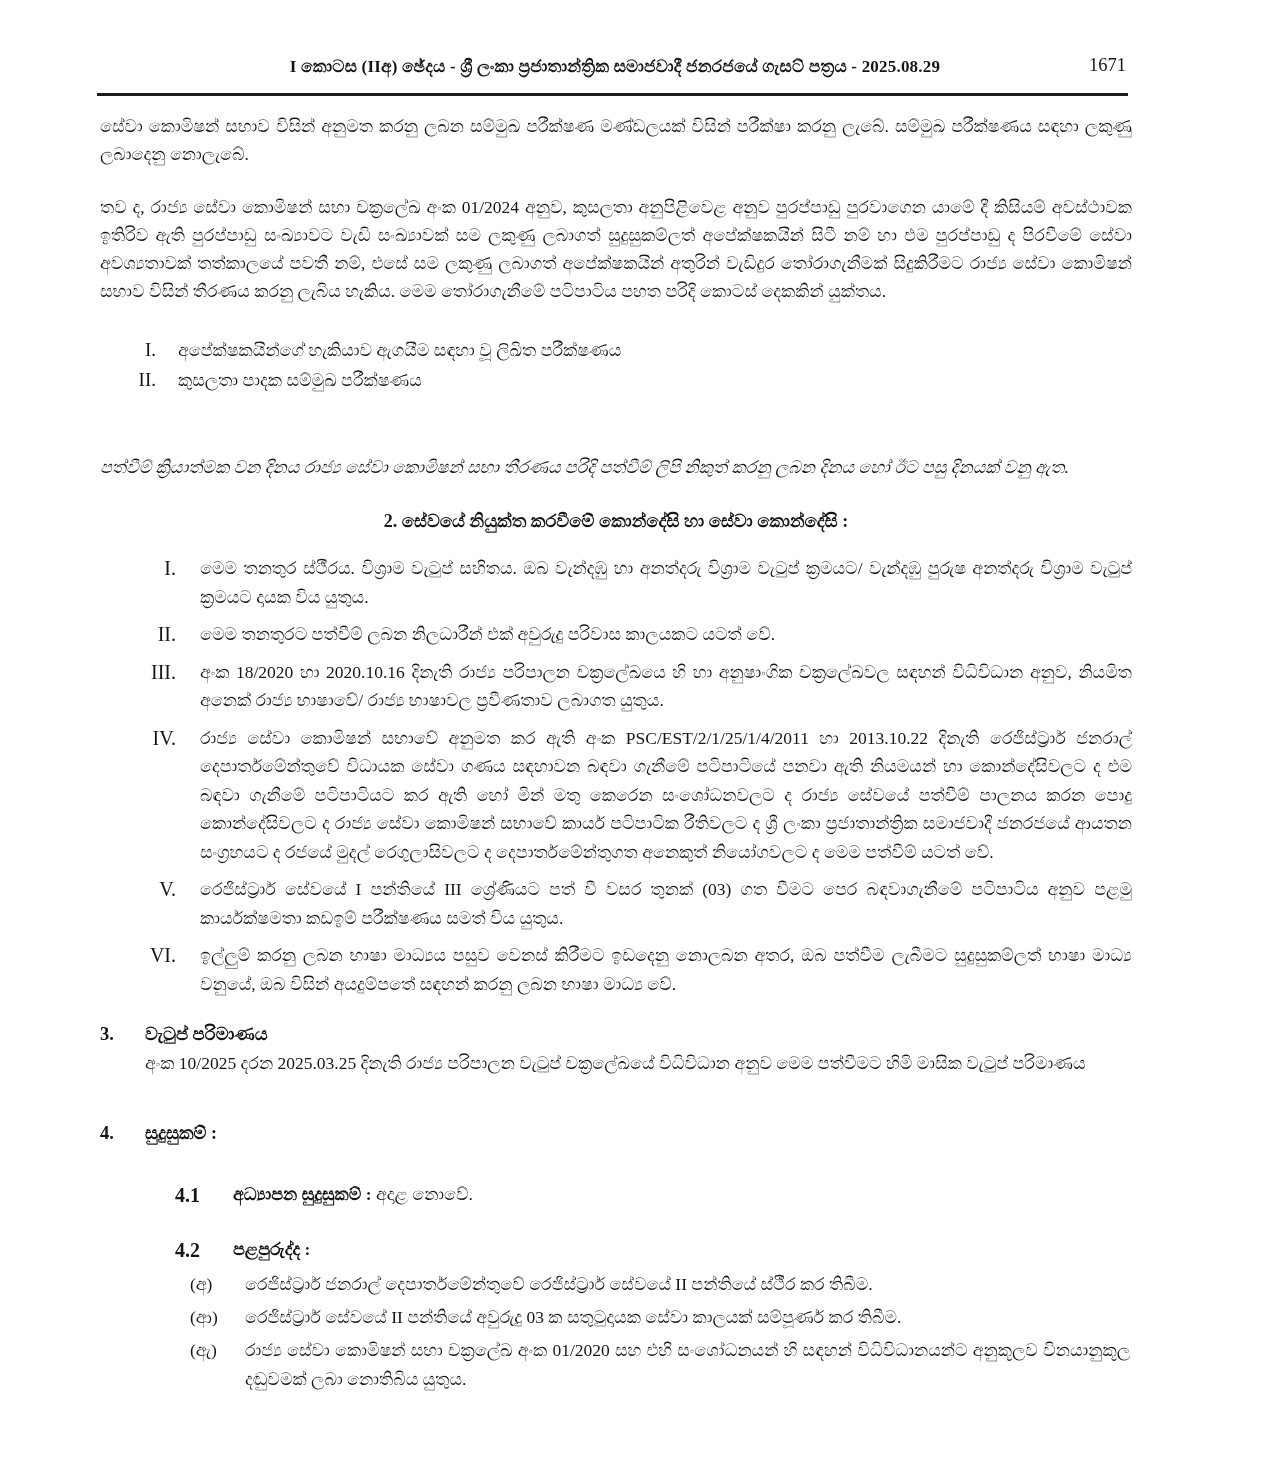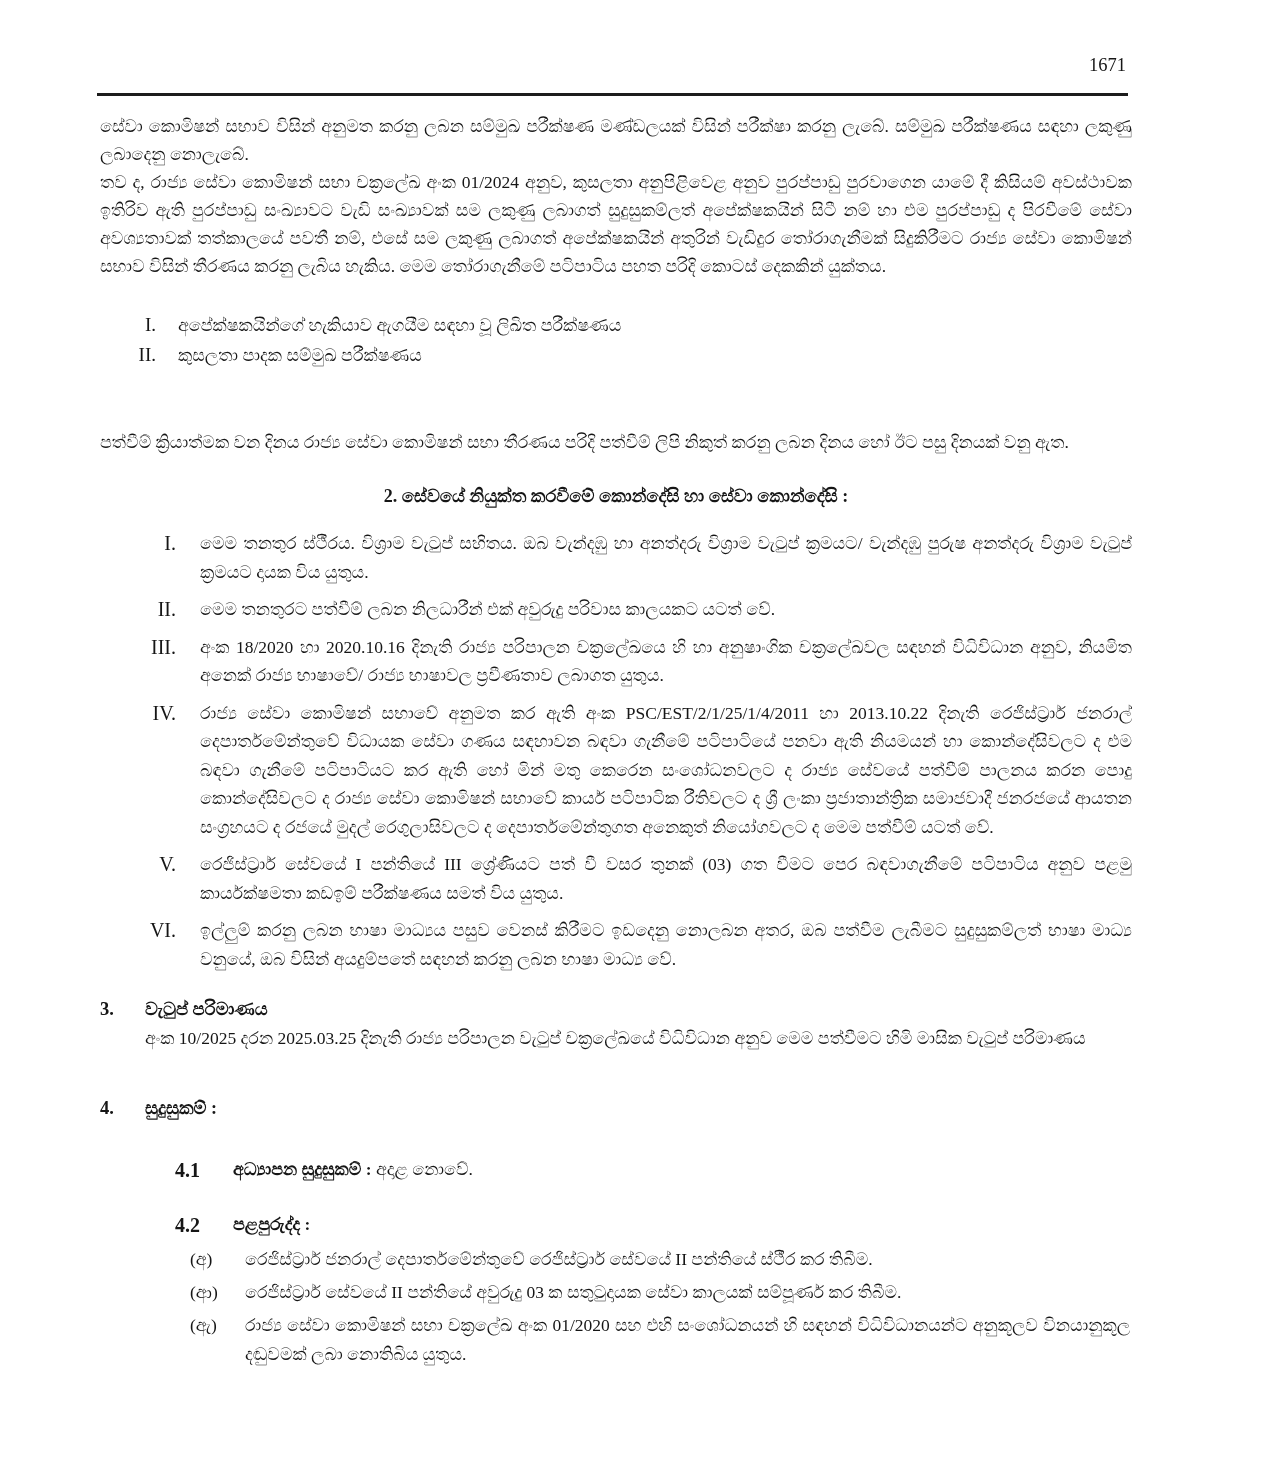--- a/index.html
+++ b/index.html
@@ -37,32 +37,32 @@
   
   .content{
     position:absolute;
     top:112px; left:100px; width:1032px;
   }
   .para{
     text-align:justify;
     line-height:28px;
     margin:0;
   }
-  .mt-block{}
+  .mt-block{margin-top:25px;}
   
   .sel-list{margin-top:30px;}
   .sel-row{display:flex;line-height:30px;}
   .sel-row .rnum{
     width:78px;
     text-align:right;
     padding-right:22px;
     box-sizing:border-box;
     font-size:19px;
   }
-  .p3{margin-top:58px;}
+  .p3{margin-top:58px;font-style:italic;}
   
   .sec2-head{
     margin-top:30px;
     font-weight:bold;
     font-size:18px;
     text-align:center;
   }
   .cond-list{margin-top:22px;}
   .cond-row{display:flex;margin-top:9px;}
   .cond-row .rnum{
@@ -108,20 +108,21 @@
     text-align:justify;
     line-height:29px;
     padding-right:2px;
   }
 </style>
 </head>
 <body>
 
 <div class="page">
 
+  <div class="gz-header">I කොටස (IIඅ) ඡේදය - ශ්‍රී ලංකා ප්‍රජාතාන්ත්‍රික සමාජවාදී ජනරජයේ ගැසට් පත්‍රය - 2025.08.29</div>
   <div class="gz-pagenum">1671</div>
   <div class="gz-rule"></div>
 
   <div class="content">
 
     <p class="para">සේවා කොමිෂන් සභාව විසින් අනුමත කරනු ලබන සම්මුඛ පරීක්ෂණ මණ්ඩලයක් විසින් පරීක්ෂා කරනු ලැබේ. සම්මුඛ පරීක්ෂණය සඳහා ලකුණු ලබාදෙනු නොලැබේ.</p>
 
     <p class="para mt-block">තව ද, රාජ්‍ය සේවා කොමිෂන් සභා චක්‍රලේඛ අංක 01/2024 අනුව, කුසලතා අනුපිළිවෙළ අනුව පුරප්පාඩු පුරවාගෙන යාමේ දී කිසියම් අවස්ථාවක ඉතිරිව ඇති පුරප්පාඩු සංඛ්‍යාවට වැඩි සංඛ්‍යාවක් සම ලකුණු ලබාගත් සුදුසුකම්ලත් අපේක්ෂකයින් සිටී නම් හා එම පුරප්පාඩු ද පිරවීමේ සේවා අවශ්‍යතාවක් තත්කාලයේ පවතී නම්, එසේ සම ලකුණු ලබාගත් අපේක්ෂකයින් අතුරින් වැඩිදුර තෝරාගැනීමක් සිදුකිරීමට රාජ්‍ය සේවා කොමිෂන් සභාව විසින් තීරණය කරනු ලැබිය හැකිය. මෙම තෝරාගැනීමේ පටිපාටිය පහත පරිදි කොටස් දෙකකින් යුක්තය.</p>
 
     <div class="sel-list">

